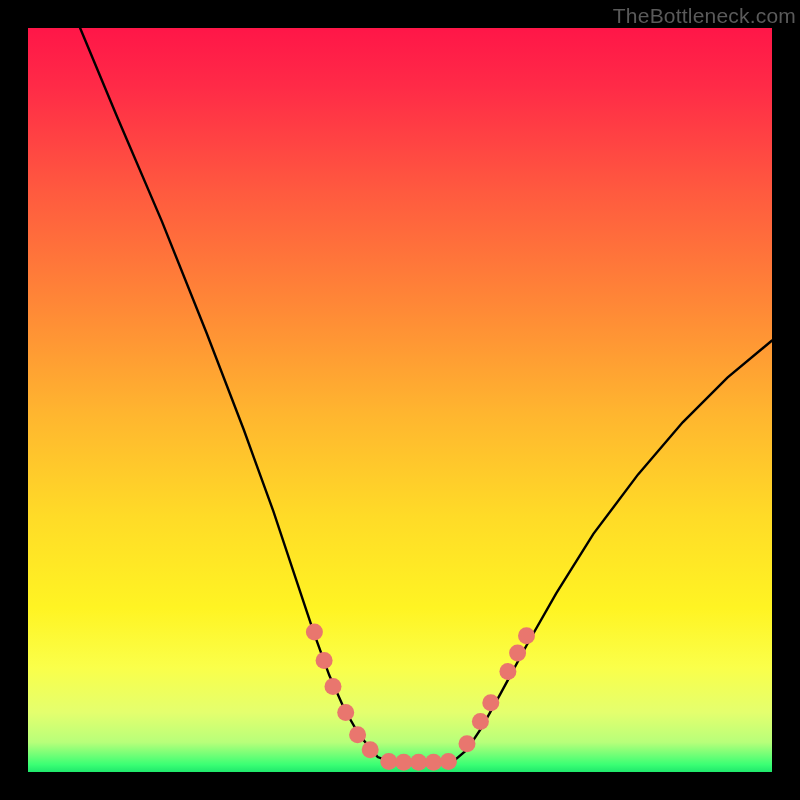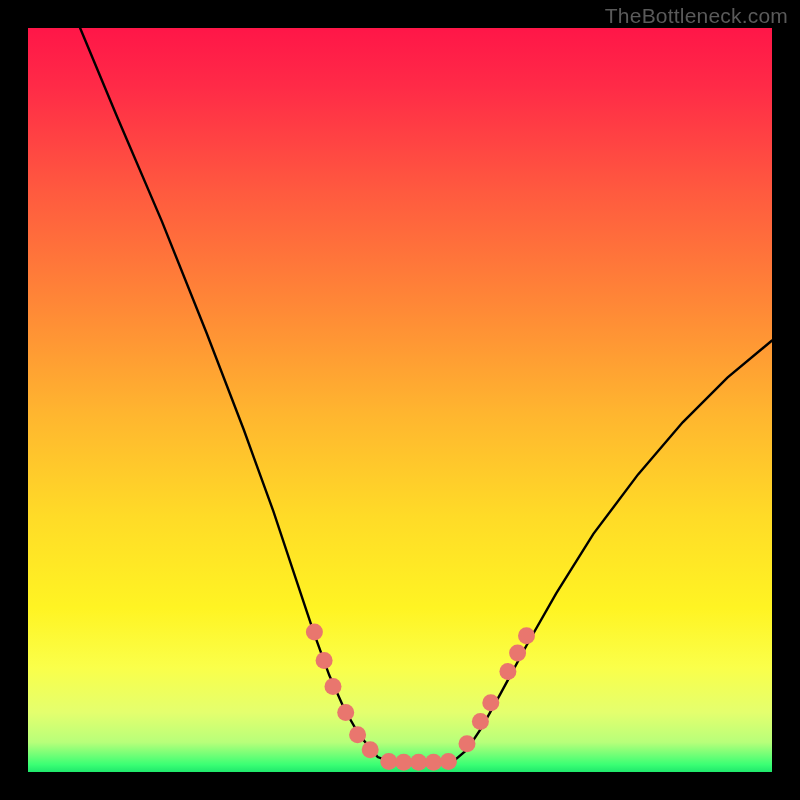--- a/index.html
+++ b/index.html
@@ -38,21 +38,21 @@
       #faff4a 86%,
       #e4ff6e 92%,
       #b8ff7a 96%,
       #3bff74 99%,
       #1fe86c 100%
     );
   }
   .watermark {
     position: absolute;
     top: 4px;
-    right: 12px;
+    right: 4px;
     font-size: 21px;
     font-weight: 500;
     color: #5a5a5a;
     letter-spacing: 0.2px;
     user-select: none;
   }
   svg.curve {
     position: absolute;
     left: 0;
     top: 0;

